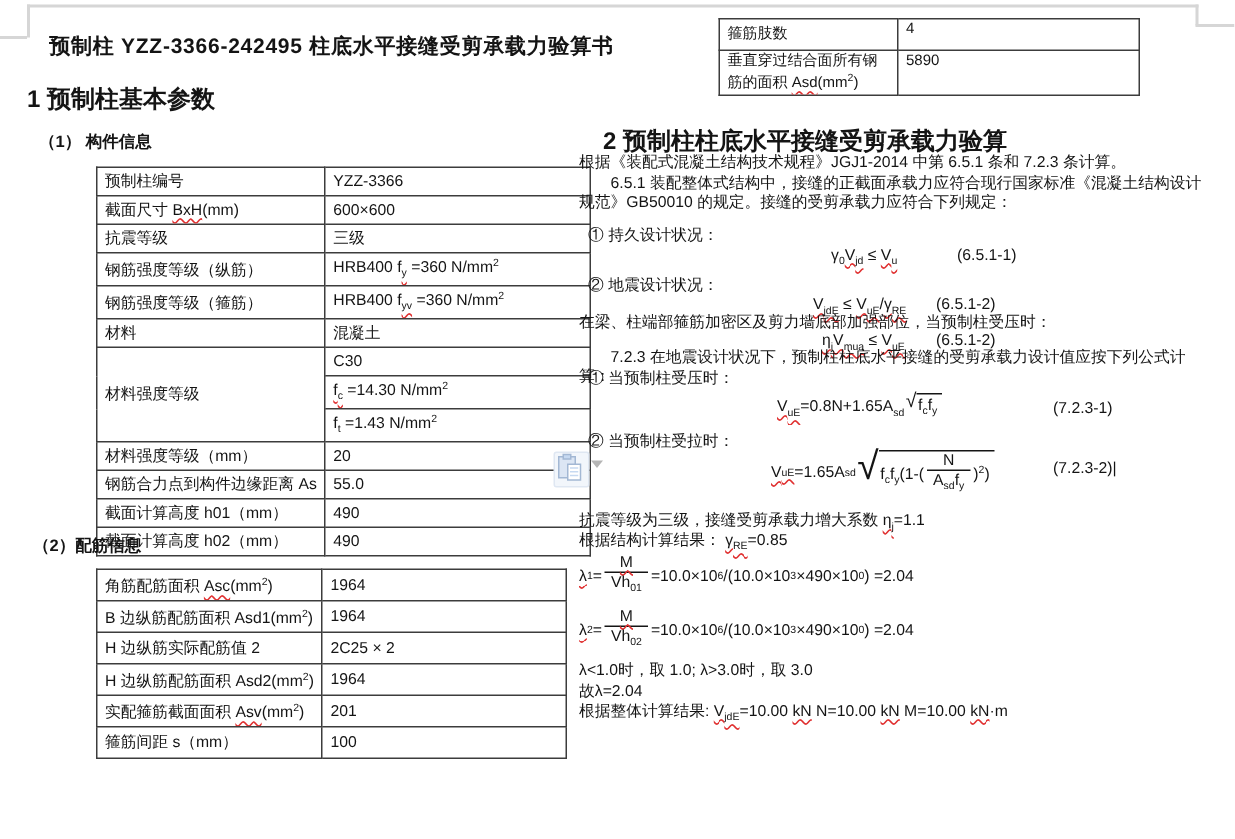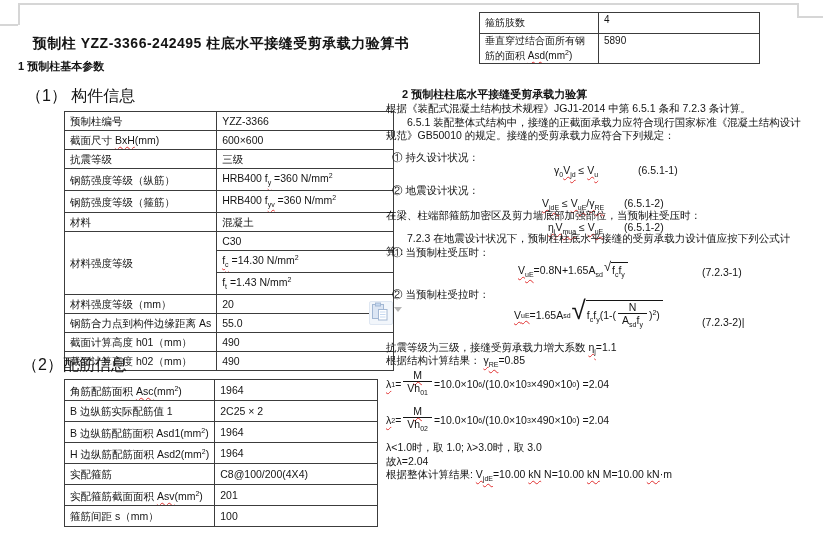--- a/index.html
+++ b/index.html
@@ -5,22 +5,22 @@
   html,body{margin:0;padding:0;}
   body{
     width:823px;height:559px;position:relative;overflow:hidden;
     background:#ffffff;color:#141414;
     font-family:"Liberation Sans",sans-serif;
     font-size:10.5px;line-height:13px;
   }
   .abs{position:absolute;}
   .gline{position:absolute;background:#d6d6d6;}
   .doc-title{font-size:14px;font-weight:bold;letter-spacing:0.5px;text-align:center;}
-  .h-sec{font-size:11px;font-weight:bold;}
-  .h-sub{font-size:16px;font-weight:normal;}
+  .h-sec{font-size:16px;font-weight:bold;}
+  .h-sub{font-size:11px;font-weight:bold;}
   table{border-collapse:collapse;table-layout:fixed;}
   td{border:1px solid #3c3c3c;padding:1px 5px;vertical-align:middle;
      font-size:10.5px;line-height:12px;overflow:hidden;white-space:nowrap;}
   #t1 td{height:16px;}
   #t1 td.lab{width:117px;}
   #t1 td.val{width:166px;}
   #t2 td{height:18px;}
   #t2 td.lab{width:117px;}
   #t2 td.val{width:152px;}
   #t0 td{font-size:10px;line-height:12px;}
@@ -51,21 +51,21 @@
 </style>
 </head>
 <body>
 
 <div class="gline" style="left:18px;top:3px;width:781px;height:2px"></div>
 <div class="gline" style="left:18px;top:3px;width:2px;height:22px"></div>
 <div class="gline" style="left:0px;top:24px;width:18px;height:2px"></div>
 <div class="gline" style="left:797px;top:3px;width:2px;height:14px"></div>
 <div class="gline" style="left:797px;top:16px;width:26px;height:2px"></div>
 
-<div class="abs doc-title" style="left:20px;top:37px;width:402px">预制柱 YZZ-3366-242495 柱底水平接缝受剪承载力验算书</div>
+<div class="abs doc-title" style="left:20px;top:24px;width:402px">预制柱 YZZ-3366-242495 柱底水平接缝受剪承载力验算书</div>
 <div class="abs h-sec" style="left:18px;top:60px">1 预制柱基本参数</div>
 <div class="abs h-sub" style="left:26px;top:89px">（1） 构件信息</div>
 
 <table id="t1" class="abs" style="left:64px;top:111px">
     <tbody>
       <tr>
         <td class="lab"><span>预制柱编号</span></td>
         <td class="val"><span>YZZ-3366</span></td>
       </tr>
       <tr>
@@ -119,34 +119,30 @@
 
 <div class="abs h-sub" style="left:22px;top:358px">（2）配筋信息</div>
 
 <table id="t2" class="abs" style="left:64px;top:379px">
     <tbody>
       <tr>
         <td class="lab"><span>角筋配筋面积 </span><span class="sp">Asc</span><span>(mm</span><span class="sup">2</span><span>)</span></td>
         <td class="val"><span>1964</span></td>
       </tr>
       <tr>
-        <td class="lab"><span>B 边纵筋实际配筋值 1</span></td>
-        <td class="val"><span>2C25 × 2</span></td>
-      </tr>
-      <tr>
         <td class="lab"><span>B 边纵筋配筋面积 Asd1(mm</span><span class="sup">2</span><span>)</span></td>
         <td class="val"><span>1964</span></td>
       </tr>
       <tr>
+        <td class="lab"><span>H 边纵筋实际配筋值 2</span></td>
+        <td class="val"><span>2C25 × 2</span></td>
+      </tr>
+      <tr>
         <td class="lab"><span>H 边纵筋配筋面积 Asd2(mm</span><span class="sup">2</span><span>)</span></td>
         <td class="val"><span>1964</span></td>
-      </tr>
-      <tr>
-        <td class="lab"><span>实配箍筋</span></td>
-        <td class="val"><span>C8@100/200(4X4)</span></td>
       </tr>
       <tr>
         <td class="lab"><span>实配箍筋截面面积 </span><span class="sp">Asv</span><span>(mm</span><span class="sup">2</span><span>)</span></td>
         <td class="val"><span>201</span></td>
       </tr>
       <tr>
         <td class="lab"><span>箍筋间距 s（mm）</span></td>
         <td class="val"><span>100</span></td>
       </tr>
     </tbody>
@@ -218,21 +214,21 @@
   <span style="display:inline-flex;align-items:center;margin-left:112px">
       <span class="sp">V</span>
       <span class="sub sp">uE</span>
       <span>=1.65A</span>
       <span class="sub">sd</span>
       <span class="rad big">
         <span class="rsign">√</span>
         <span class="rbody"><span>f</span><span class="sub">c</span><span>f</span><span class="sub">y</span><span>(1-(</span><span class="frac"><span class="fn"><span>N</span></span><span class="fd"><span>A</span><span class="sub">sd</span><span>f</span><span class="sub">y</span></span></span><span>)</span><span class="sup">2</span><span>)</span></span>
       </span>
     </span>
-  <span class="fref" style="left:300px;top:16px"><span>(7.2.3-2)</span><span class="caret">|</span></span>
+  <span class="fref" style="left:300px;top:6px"><span>(7.2.3-2)</span><span class="caret">|</span></span>
 </div>
 
 <div class="rcol" style="top:341px"><span>抗震等级为三级，接缝受剪承载力增大系数 </span><span class="sp">η</span><span class="sub sp">j</span><span>=1.1</span></div>
 <div class="rcol" style="top:354px"><span>根据结构计算结果： </span><span class="sp">γ</span><span class="sub sp">RE</span><span>=0.85</span></div>
 <div class="rcol" style="top:368px;height:32px;display:flex;align-items:center">
     <span class="sp">λ</span>
     <span class="sub">1</span>
     <span>= </span>
     <span class="frac">
       <span class="fn"><span class="sp">M</span></span>

